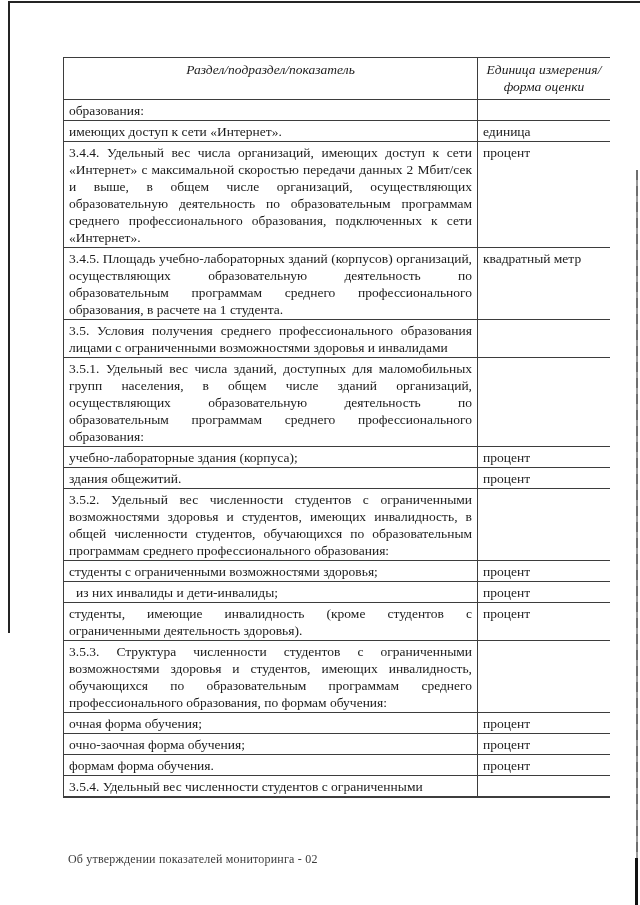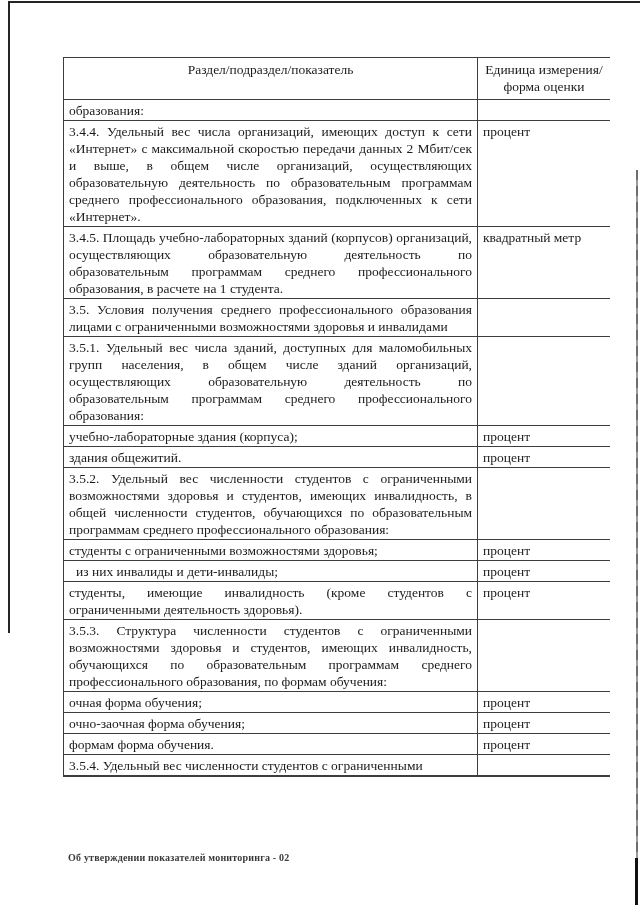--- a/index.html
+++ b/index.html
@@ -39,28 +39,29 @@
   table.doc col.c2 { width: 133px; }
   table.doc th, table.doc td {
     border: 1.5px solid #3d3d3d;
     padding: 1.5px 5px;
     vertical-align: top;
     overflow: hidden;
   }
   table.doc th {
     font-weight: normal; text-align: center;
     padding: 3px 4px 4px;
+    font-style: italic;
   }
   td.cell-indicator { text-align: justify; text-align-last: left; }
   td.cell-indicator.indent { padding-left: 12px; }
   td.cell-unit { text-align: left; }
 
   .footer-note {
     position: absolute; left: 68px; top: 852px;
-    font-size: 10px; color: #3a3a3a; letter-spacing: 0.2px; font-weight: bold;
+    font-size: 12px; color: #3a3a3a; letter-spacing: 0.2px;
   }
 </style>
 </head>
 <body>
 
 <div class="page">
 
   <div class="scan-top"></div>
   <div class="scan-left"></div>
   <div class="scan-right"></div>
@@ -76,20 +77,24 @@
       <thead>
         <tr>
           <th>Раздел/подраздел/показатель</th>
           <th>Единица измерения/ форма оценки</th>
         </tr>
       </thead>
       <tbody id="table-body">
           <tr>
     <td class="cell-indicator">образования:</td>
     <td class="cell-unit"></td>
+  </tr>
+          <tr>
+    <td class="cell-indicator">имеющих доступ к сети «Интернет».</td>
+    <td class="cell-unit">единица</td>
   </tr>
           <tr>
     <td class="cell-indicator">3.4.4. Удельный вес числа организаций, имеющих доступ к сети «Интернет» с максимальной скоростью передачи данных 2 Мбит/сек и выше, в общем числе организаций, осуществляющих образовательную деятельность по образовательным программам среднего профессионального образования, подключенных к сети «Интернет».</td>
     <td class="cell-unit">процент</td>
   </tr>
           <tr>
     <td class="cell-indicator">3.4.5. Площадь учебно-лабораторных зданий (корпусов) организаций, осуществляющих образовательную деятельность по образовательным программам среднего профессионального образования, в расчете на 1 студента.</td>
     <td class="cell-unit">квадратный метр</td>
   </tr>
           <tr>

